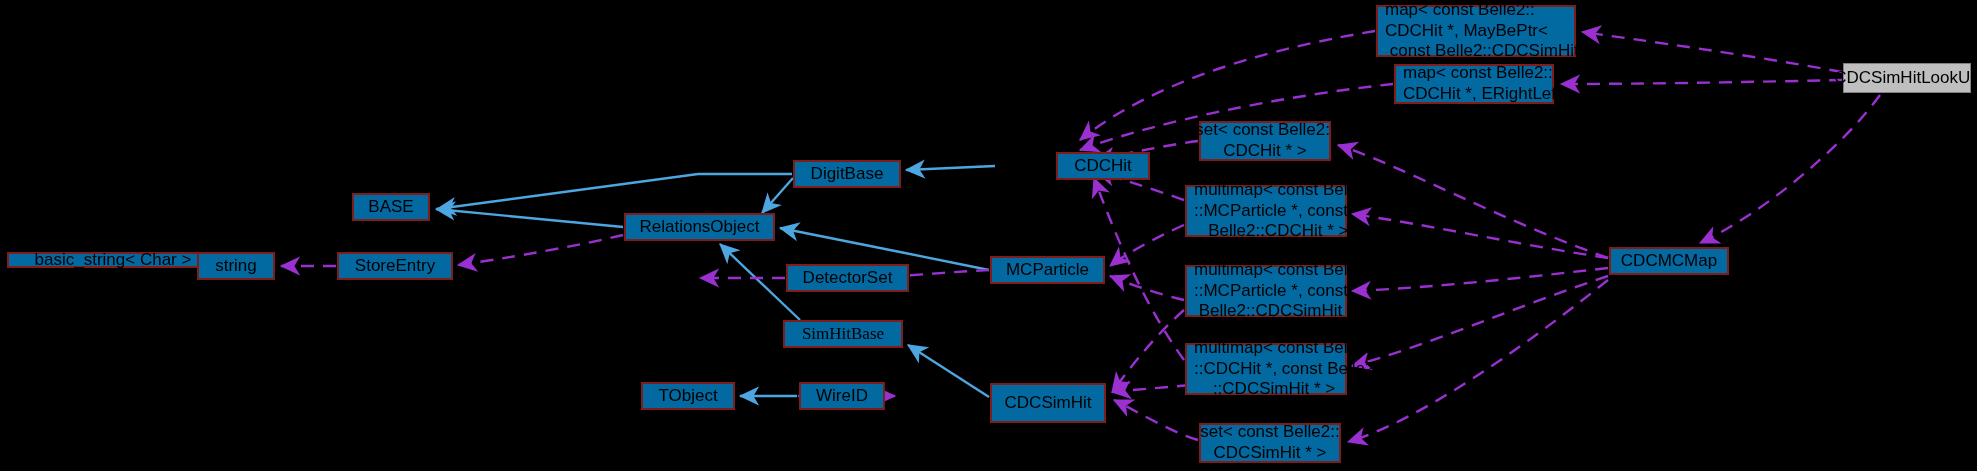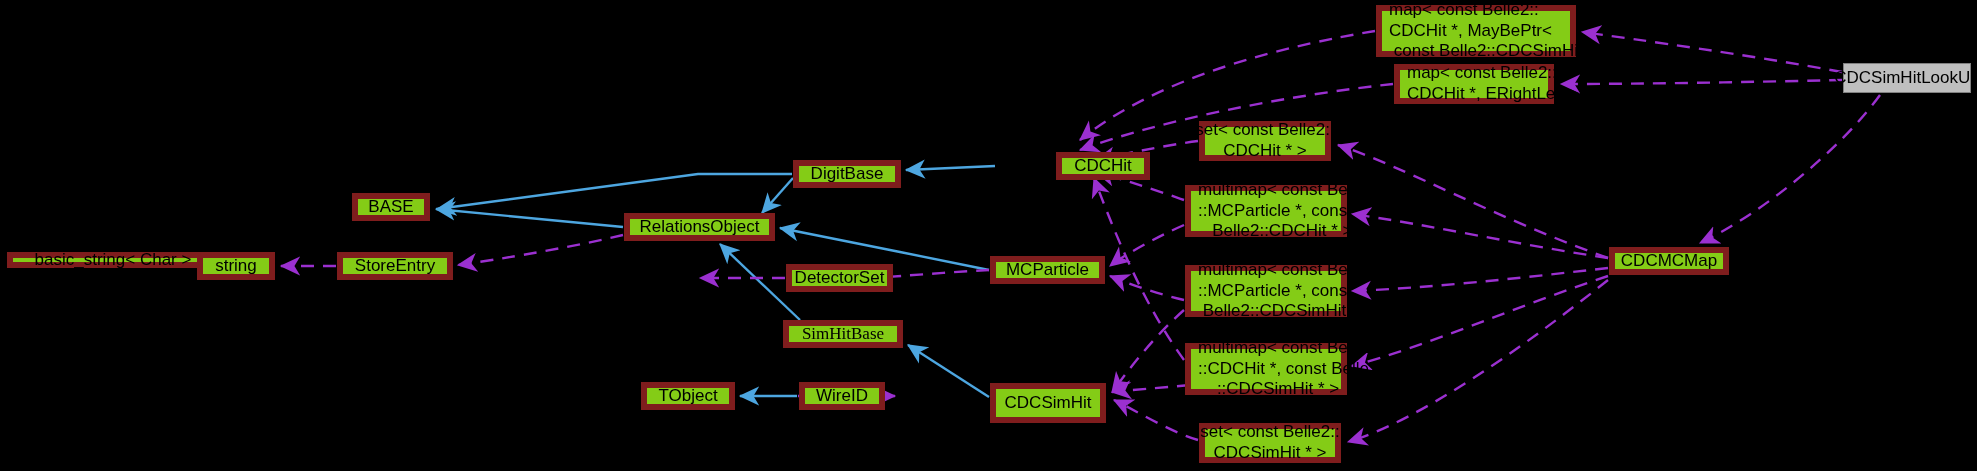--- a/index.html
+++ b/index.html
@@ -18,22 +18,22 @@
   #edges {
     position: absolute;
     left: 0;
     top: 0;
     width: 1977px;
     height: 471px;
   }
   .node {
     position: absolute;
     box-sizing: border-box;
-    background: #84cc16;
-    border: 6px solid #7f1d1d;
+    background: #0369a1;
+    border: 2px solid #7f1d1d;
     color: #000000;
     font-size: 17px;
     line-height: 1.22;
     text-align: center;
     display: flex;
     flex-direction: column;
     align-items: center;
     justify-content: center;
     white-space: pre;
     z-index: 5;
@@ -126,21 +126,21 @@
   </div>
 
   <div class="node" style="left:624px; top:213px; width:151px; height:28px;">
     <span class="line">RelationsObject</span>
   </div>
 
   <div class="node" style="left:793px; top:160px; width:108px; height:28px;">
     <span class="line">DigitBase</span>
   </div>
 
-  <div class="node" style="left:786px; top:264px; width:107px; height:28px;">
+  <div class="node" style="left:786px; top:264px; width:123px; height:28px;">
     <span class="line">DetectorSet</span>
   </div>
 
   <div class="node" style="left:783px; top:320px; width:120px; height:28px;font-family:Liberation Serif, serif;">
     <span class="line">SimHitBase</span>
   </div>
 
   <div class="node" style="left:641px; top:382px; width:94px; height:28px;">
     <span class="line">TObject</span>
   </div>

